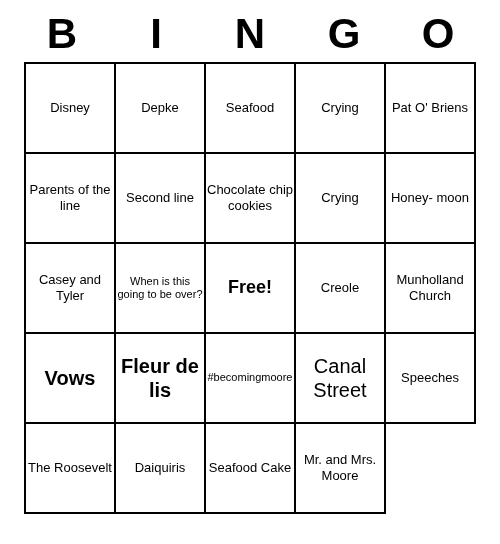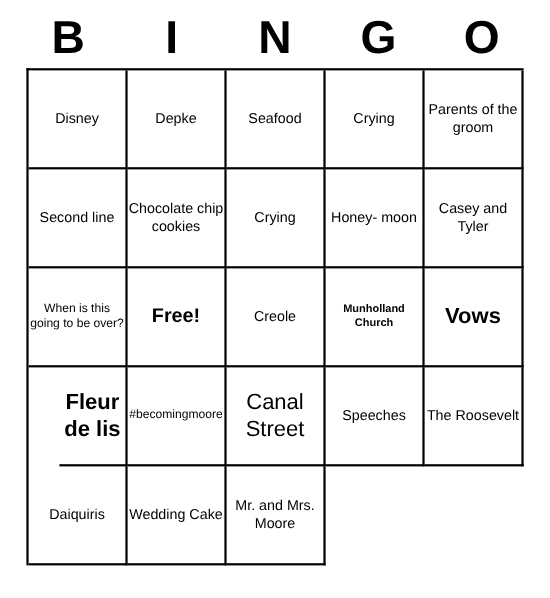--- a/index.html
+++ b/index.html
@@ -75,32 +75,33 @@
     <div class="bingo-letter">N</div>
     <div class="bingo-letter">G</div>
     <div class="bingo-letter">O</div>
   </div>
 
 <div class="bingo-grid">
 <div class="bingo-cell">Disney</div>
     <div class="bingo-cell">Depke</div>
     <div class="bingo-cell">Seafood</div>
     <div class="bingo-cell">Crying</div>
-    <div class="bingo-cell">Parents of the groom</div>
+    <div class="bingo-cell">Pat O' Briens</div>
+    <div class="bingo-cell">Parents of the line</div>
     <div class="bingo-cell">Second line</div>
     <div class="bingo-cell">Chocolate chip cookies</div>
     <div class="bingo-cell">Crying</div>
     <div class="bingo-cell">Honey- moon</div>
     <div class="bingo-cell">Casey and Tyler</div>
     <div class="bingo-cell" style="font-size: 11px;">When is this going to be over?</div>
     <div class="bingo-cell free">Free!</div>
     <div class="bingo-cell">Creole</div>
-    <div class="bingo-cell" style="font-size: 10px; font-weight: bold;">Munholland Church</div>
+    <div class="bingo-cell" style="font-size: 13px;">Munholland Church</div>
     <div class="bingo-cell large-text" style="font-size: 20px; font-weight: bold;">Vows</div>
-    <div class="bingo-cell large-text" style="font-size: 20px; font-weight: bold; margin-left: 28px;">Fleur de lis</div>
+    <div class="bingo-cell large-text" style="font-size: 20px; font-weight: bold;">Fleur de lis</div>
     <div class="bingo-cell" style="font-size: 11px;">#becomingmoore</div>
     <div class="bingo-cell large-text" style="font-size: 20px; font-weight: normal;">Canal Street</div>
     <div class="bingo-cell">Speeches</div>
     <div class="bingo-cell">The Roosevelt</div>
     <div class="bingo-cell">Daiquiris</div>
-    <div class="bingo-cell">Wedding Cake</div>
+    <div class="bingo-cell">Seafood Cake</div>
     <div class="bingo-cell">Mr. and Mrs. Moore</div>
   </div>
 
 </body></html>

